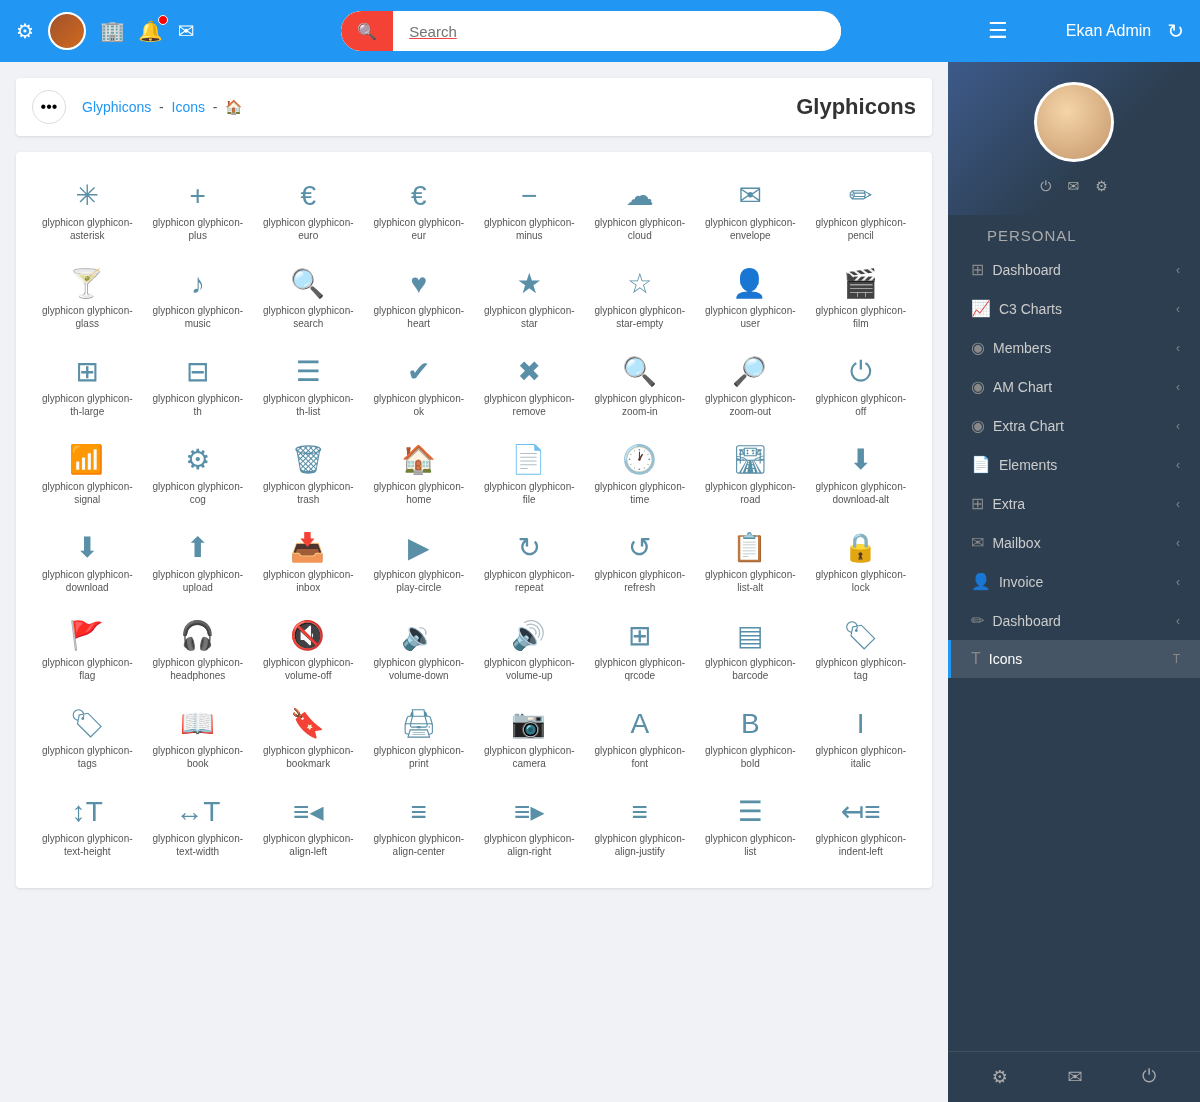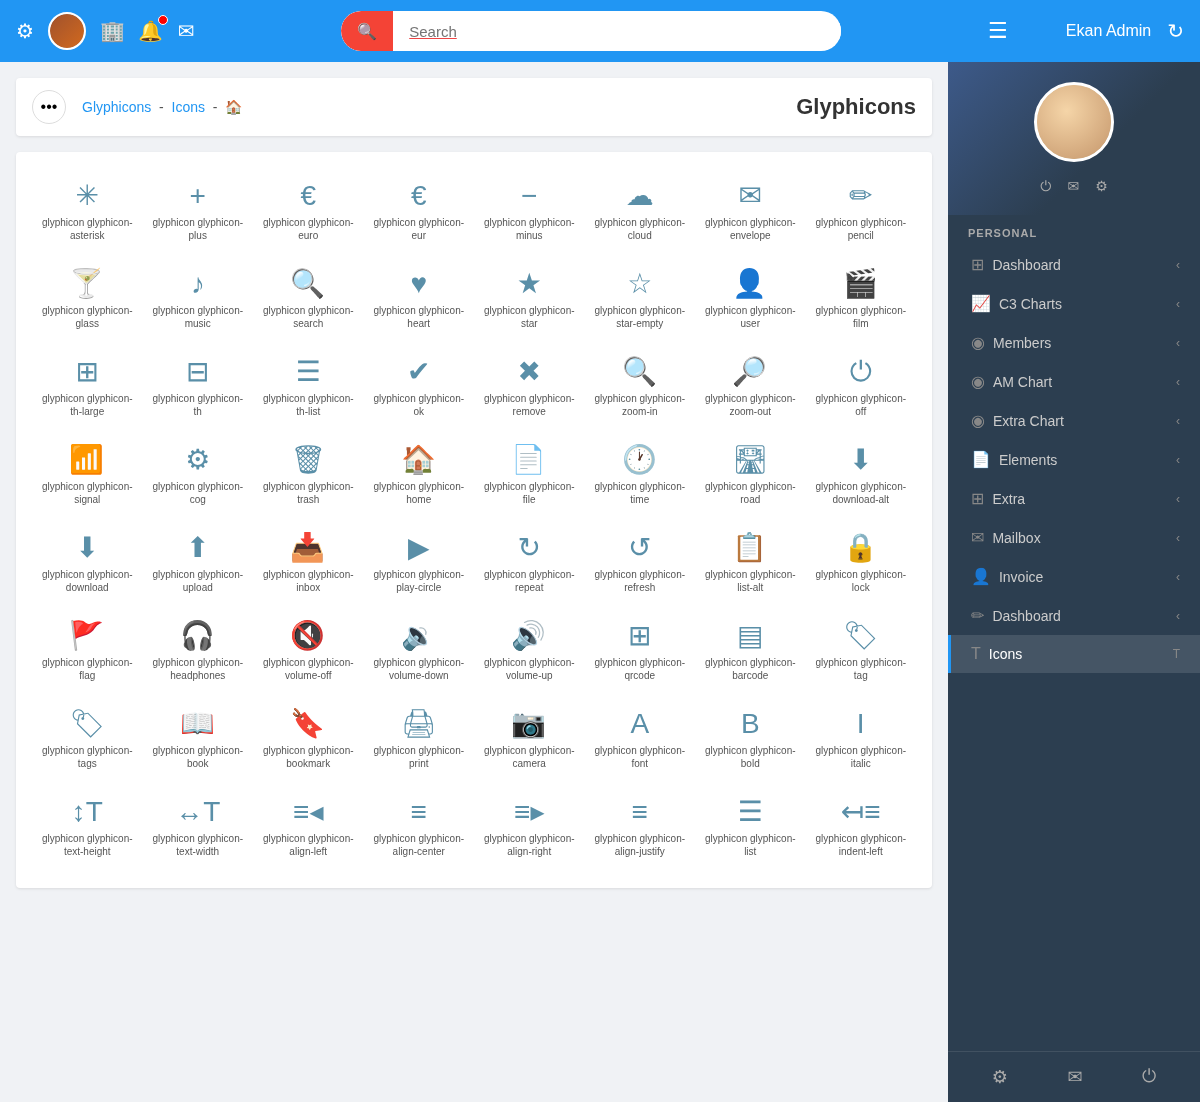--- a/index.html
+++ b/index.html
@@ -166,25 +166,26 @@
     .profile-icons {
       display: flex;
       gap: 16px;
       margin-top: 8px;
     }
     .profile-icon { color: #aaa; font-size: 14px; cursor: pointer; }
 
     
     .sidebar-nav { flex: 1; padding: 0; }
     .sidebar-section-title {
-      font-size: 11px;
-      font-weight: bold;
+      font-size: 15px;
+      font-weight: normal;
       color: #aaa;
       padding: 12px 20px 6px;
       letter-spacing: 1px;
+      margin-left: 19px;
     }
     .sidebar-item {
       display: flex;
       align-items: center;
       padding: 10px 20px;
       cursor: pointer;
       color: #ccc;
       font-size: 14px;
       border-left: 3px solid transparent;
     }

